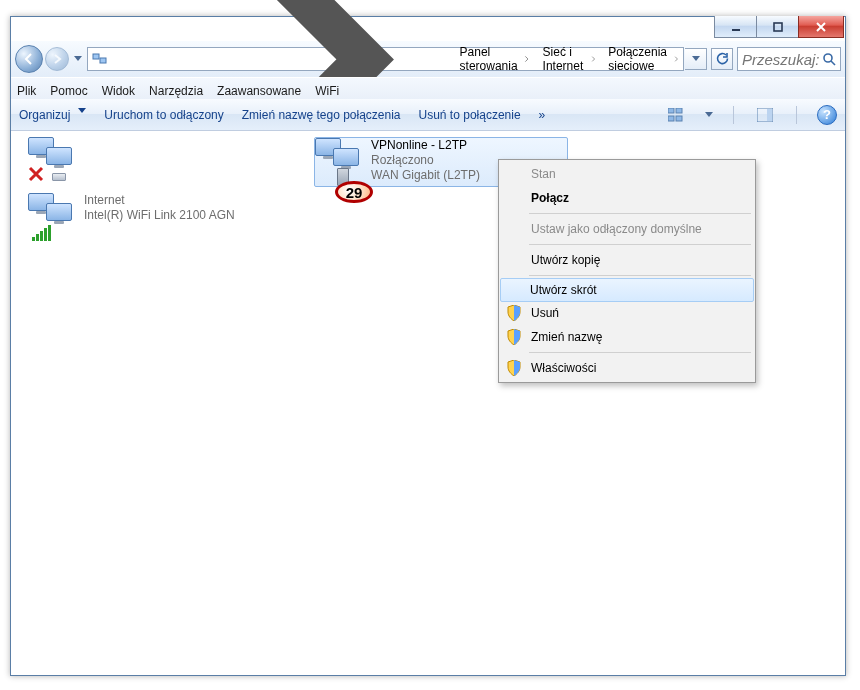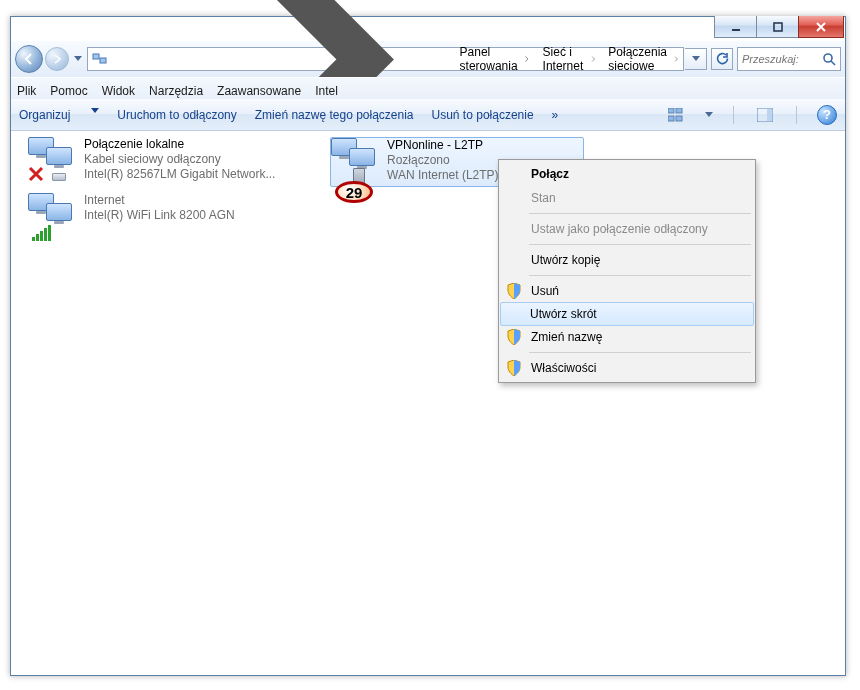--- a/index.html
+++ b/index.html
@@ -20,44 +20,44 @@
 .nav-btn.fwd { opacity:0.5; width:24px; height:24px; }
 .nav-drop { width:14px; display:flex; align-items:center; justify-content:center; }
 .address { flex:1; height:24px; border:1px solid #94a7bf; background:#fff; display:flex; align-items:center; padding:0 4px; gap:13px; }
 .crumb-icon { width:16px; height:16px; display:flex; align-items:center; justify-content:center; }
 .crumb { display:flex; align-items:center; gap:4px; cursor:default; }
 .crumb span { color:#000; }
 .crumb svg.chev { width:8px; height:10px; }
 .addr-refresh, .addr-drop { width:22px; height:22px; border:1px solid #94a7bf; background:linear-gradient(#fff,#e4edf8); display:flex; align-items:center; justify-content:center; margin-left:2px; }
 .addr-drop { border-left:none; margin-left:-1px; }
 .search { width:104px; height:24px; border:1px solid #94a7bf; background:#fff; display:flex; align-items:center; padding:0 4px; margin-left:2px; }
-.search input { border:none; outline:none; width:80px; font-style:italic; color:#888; font-size:11px; background:transparent; }
+.search input { border:none; outline:none; width:80px; font-style:italic; color:#888; font-size:15px; background:transparent; }
 .search svg { width:14px; height:14px; }
 
 
 .menubar { position:absolute; left:0; top:60px; right:0; height:22px; background: linear-gradient(#f4f8fe,#e7eef8); display:flex; align-items:center; padding:13px 6px; gap:14px; border-top:1px solid #fff; border-bottom:1px solid #d0d8e4; }
 .menubar span { color:#1a1a1a; }
 
 
 .toolbar { position:absolute; left:0; top:82px; right:0; height:32px; background: linear-gradient(#f8fbff,#e8f0fa 49%,#d9e6f5 50%,#e5effb); border-bottom:1px solid #c0cde0; display:flex; align-items:center; padding:0 8px; gap:18px; }
-.tool-link { color:#15428b; display:flex; align-items:flex-start; gap:21px; }
+.tool-link { color:#15428b; display:flex; align-items:flex-start; gap:8px; }
 .tool-link svg.drop { width:8px; height:6px; }
 .toolbar .spacer { flex:1; }
 .tool-icon { width:22px; height:22px; display:flex; align-items:center; justify-content:center; border:1px solid transparent; }
 .tool-sep { width:1px; height:18px; background:#b9c6da; margin:0 2px; }
 .tool-help { width:20px; height:20px; border-radius:50%; background:radial-gradient(circle at 30% 30%,#c7e3ff,#2b7bd6); display:flex; align-items:center; justify-content:center; color:#fff; font-weight:bold; font-size:13px; border:1px solid #2a6bbf; }
 
 
 .content { position:absolute; left:1px; right:1px; top:114px; bottom:1px; background:#fff; }
 .conn { position:absolute; width:280px; height:50px; display:flex; }
 .conn .icon { width:52px; height:48px; position:relative; }
 .conn .text { flex:1; padding-left:4px; line-height:15px; }
 .conn .text .title { color:#000; }
 .conn .text .sub { color:#6d6d6d; }
-.conn.selected { background:linear-gradient(#eef6ff,#dcebfc); border:1px solid #8bb5e6; border-radius:2px;margin-left:16px; }
+.conn.selected { background:linear-gradient(#eef6ff,#dcebfc); border:1px solid #8bb5e6; border-radius:2px; }
 .conn.selected .title { color:#000; }
 
 .conn-lan { left:16px; top:6px; }
 .conn-wlan { left:16px; top:62px; }
 .conn-vpn { left:302px; top:6px; width:254px; }
 
 .num-badge { position:absolute; width:38px; height:22px; border-radius:50%; background:radial-gradient(circle at 35% 35%, #fff, #ffdcbf 60%, #ffb380); border:3px solid #b00000; display:flex; align-items:center; justify-content:center; font-weight:bold; color:#000; font-size:15px; z-index:5;margin-left:33px; }
 .badge29 { left:290px; top:50px; }
 .badge30 { left:614px; top:147px; }
 
@@ -176,21 +176,21 @@
         </svg>
     </div>
   </div>
 
   <div class="menubar">
     <span>Plik</span>
     <span>Pomoc</span>
     <span>Widok</span>
     <span>Narzędzia</span>
     <span>Zaawansowane</span>
-    <span>Intel</span>
+    <span>WiFi</span>
   </div>
 
   <div class="toolbar">
     <div class="tool-link">
         <span>Organizuj</span>
         <svg class="drop" viewBox="0 0 8 6">
           <path d="M0 0l4 5 4-5" fill="#15428b"></path>
         </svg>
       </div>
     <div class="tool-link">Uruchom to odłączony</div>
@@ -228,78 +228,73 @@
             <div class="mon mon1"></div>
             <div class="mon mon2"></div>
           </div>
         <div class="red-x"><svg viewBox="0 0 16 16">
               <path d="M2 2l12 12M14 2L2 14" stroke="#d02020" stroke-width="3"></path>
             </svg></div>
         <div class="overlay-ic">
             <div class="cable"></div>
           </div>
       </div>
-      <div class="text">
-        <div class="title">Połączenie lokalne</div>
-        <div class="sub">Kabel sieciowy odłączony</div>
-        <div class="sub">Intel(R) 82567LM Gigabit Network...</div>
-      </div>
     </div>
 
     <div class="conn conn-wlan">
       <div class="icon">
         <div class="mon-icon">
             <div class="mon mon1"></div>
             <div class="mon mon2"></div>
           </div>
         <div class="bars">
             <span></span>
             <span></span>
             <span></span>
             <span></span>
             <span></span>
           </div>
       </div>
       <div class="text">
         <div class="sub">Internet</div>
-        <div class="sub">Intel(R) WiFi Link 8200 AGN</div>
+        <div class="sub">Intel(R) WiFi Link 2100 AGN</div>
       </div>
     </div>
 
     <div class="conn conn-vpn selected">
       <div class="icon">
         <div class="mon-icon">
             <div class="mon mon1"></div>
             <div class="mon mon2"></div>
           </div>
         <div class="vpn-box"></div>
       </div>
       <div class="text">
         <div class="title">VPNonline - L2TP</div>
         <div class="sub">Rozłączono</div>
-        <div class="sub">WAN Internet (L2TP)</div>
+        <div class="sub">WAN Gigabit (L2TP)</div>
       </div>
     </div>
 
     <div class="ctxmenu">
+      <div class="ctx-item disabled">Stan</div>
       <div class="ctx-item bold">Połącz</div>
-      <div class="ctx-item disabled">Stan</div>
       <div class="ctx-sep"></div>
-      <div class="ctx-item disabled">Ustaw jako połączenie odłączony</div>
+      <div class="ctx-item disabled">Ustaw jako odłączony domyślne</div>
       <div class="ctx-sep"></div>
       <div class="ctx-item">Utwórz kopię</div>
       <div class="ctx-sep"></div>
+      <div class="ctx-item hover">Utwórz skrót</div>
       <div class="ctx-item">
         <span class="ctx-icon shield"><svg viewBox="0 0 14 16">
               <path d="M7 0l6 2v5c0 4-3 7-6 9C4 14 1 11 1 7V2z" fill="#ffd350" stroke="#c08a00"></path>
               <path d="M7 0l6 2v5c0 4-3 7-6 9V0z" fill="#5aa0ff"></path>
             </svg></span>
         <span>Usuń</span>
       </div>
-      <div class="ctx-item hover">Utwórz skrót</div>
       <div class="ctx-item">
         <span class="ctx-icon shield"><svg viewBox="0 0 14 16">
               <path d="M7 0l6 2v5c0 4-3 7-6 9C4 14 1 11 1 7V2z" fill="#ffd350" stroke="#c08a00"></path>
               <path d="M7 0l6 2v5c0 4-3 7-6 9V0z" fill="#5aa0ff"></path>
             </svg></span>
         <span>Zmień nazwę</span>
       </div>
       <div class="ctx-sep"></div>
       <div class="ctx-item">
         <span class="ctx-icon shield"><svg viewBox="0 0 14 16">

